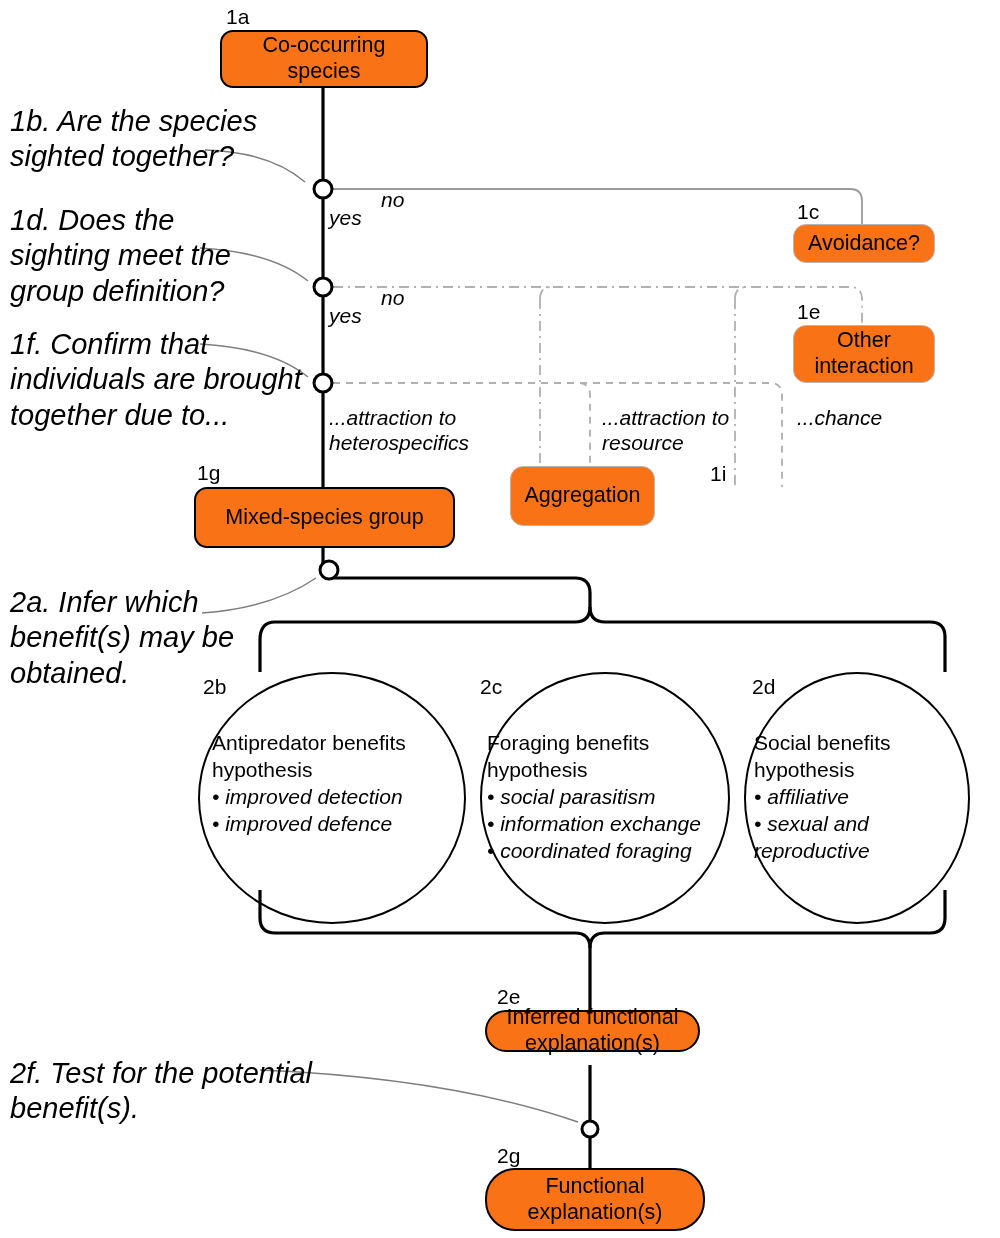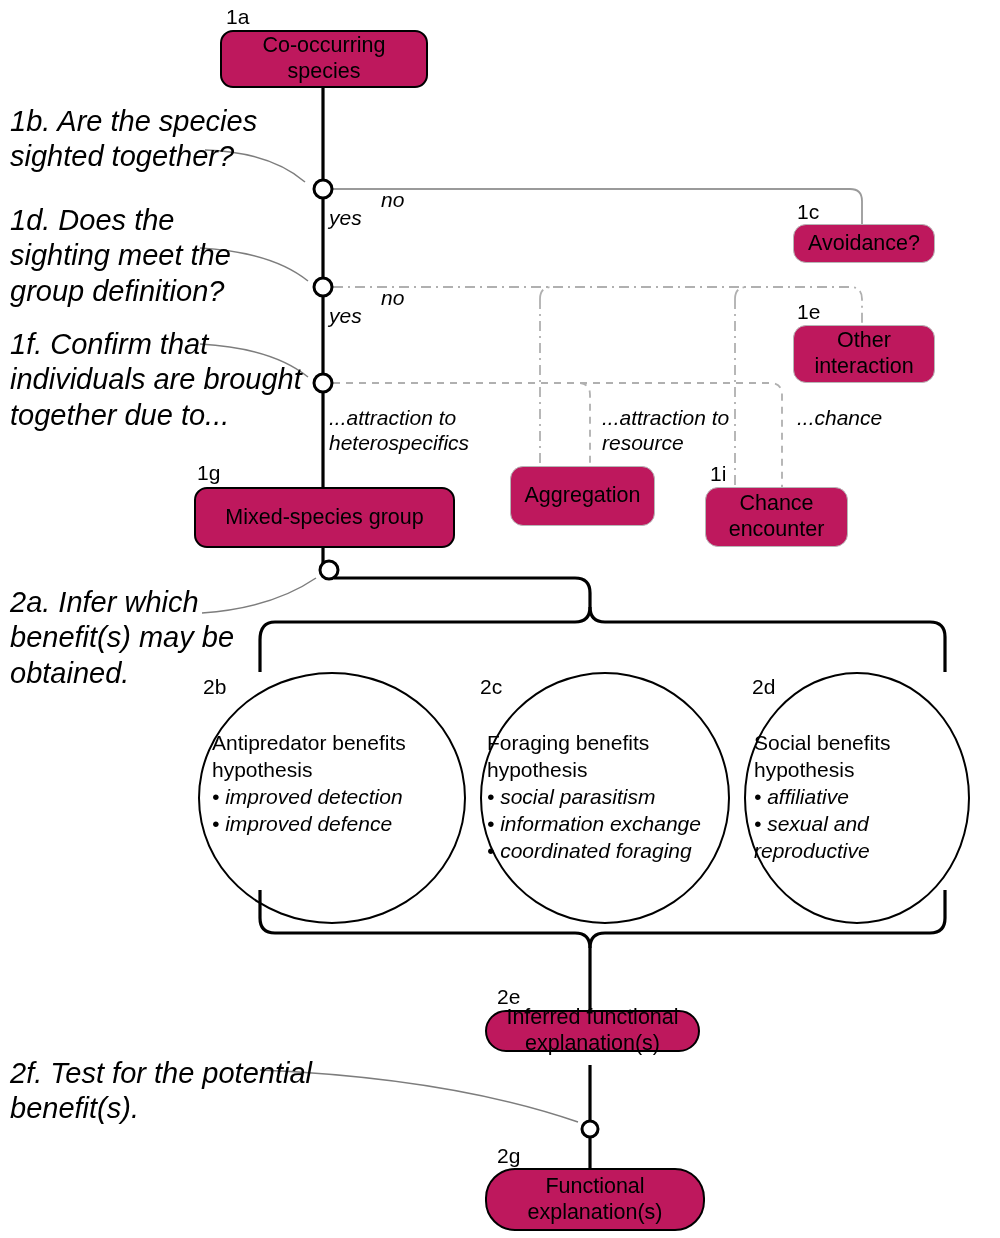--- a/index.html
+++ b/index.html
@@ -50,21 +50,21 @@
     line-height: 1.2;
   }
   
   .box {
     position: absolute;
     box-sizing: border-box;
     display: flex;
     align-items: center;
     justify-content: center;
     text-align: center;
-    background: #be185d;
+    background: #f97316;
     border-radius: 13px;
   }
   .box.solid {
     border: 2.6px solid #000000;
   }
   .box.faint {
     border: 1.6px solid #b6b6b6;
   }
   .box .node-text { position: static; }
   
@@ -160,23 +160,20 @@
   </div>
 
   <div class="box solid" style="left:194px; top:487px; width:261px; height:61px;">
     <span class="node-text">Mixed-species group</span>
   </div>
 
   <div class="box faint" style="left:510px; top:466px; width:145px; height:60px;">
     <span class="node-text">Aggregation</span>
   </div>
 
-  <div class="box faint" style="left:705px; top:487px; width:143px; height:60px;">
-    <span class="node-text">Chance<br>encounter</span>
-  </div>
 
   <div class="box solid" style="left:485px; top:1010px; width:215px; height:42px; border-radius:26px;">
     <span class="node-text">Inferred functional<br>explanation(s)</span>
   </div>
 
   <div class="box solid" style="left:485px; top:1168px; width:220px; height:63px; border-radius:30px;">
     <span class="node-text">Functional<br>explanation(s)</span>
   </div>
 
   <div class="tx branch-label" style="left:329px; top:205px;">yes</div>

